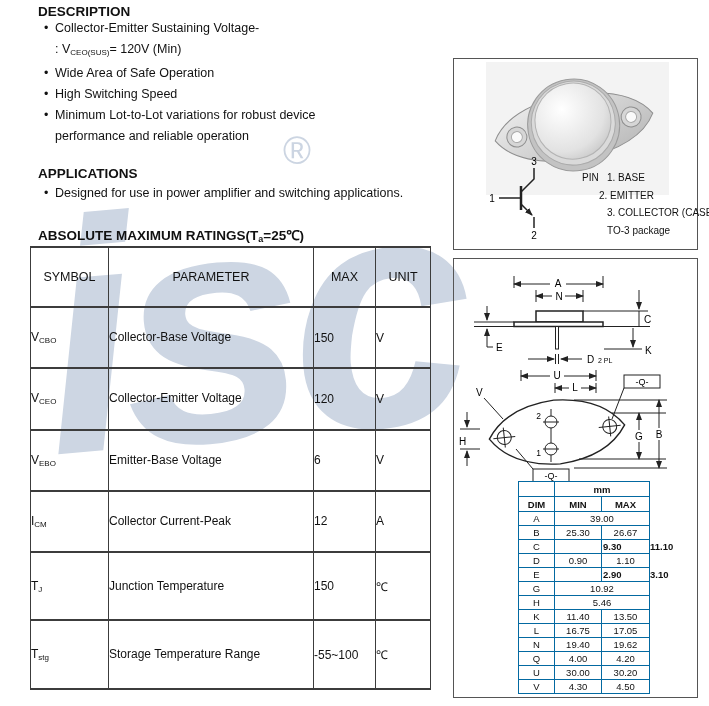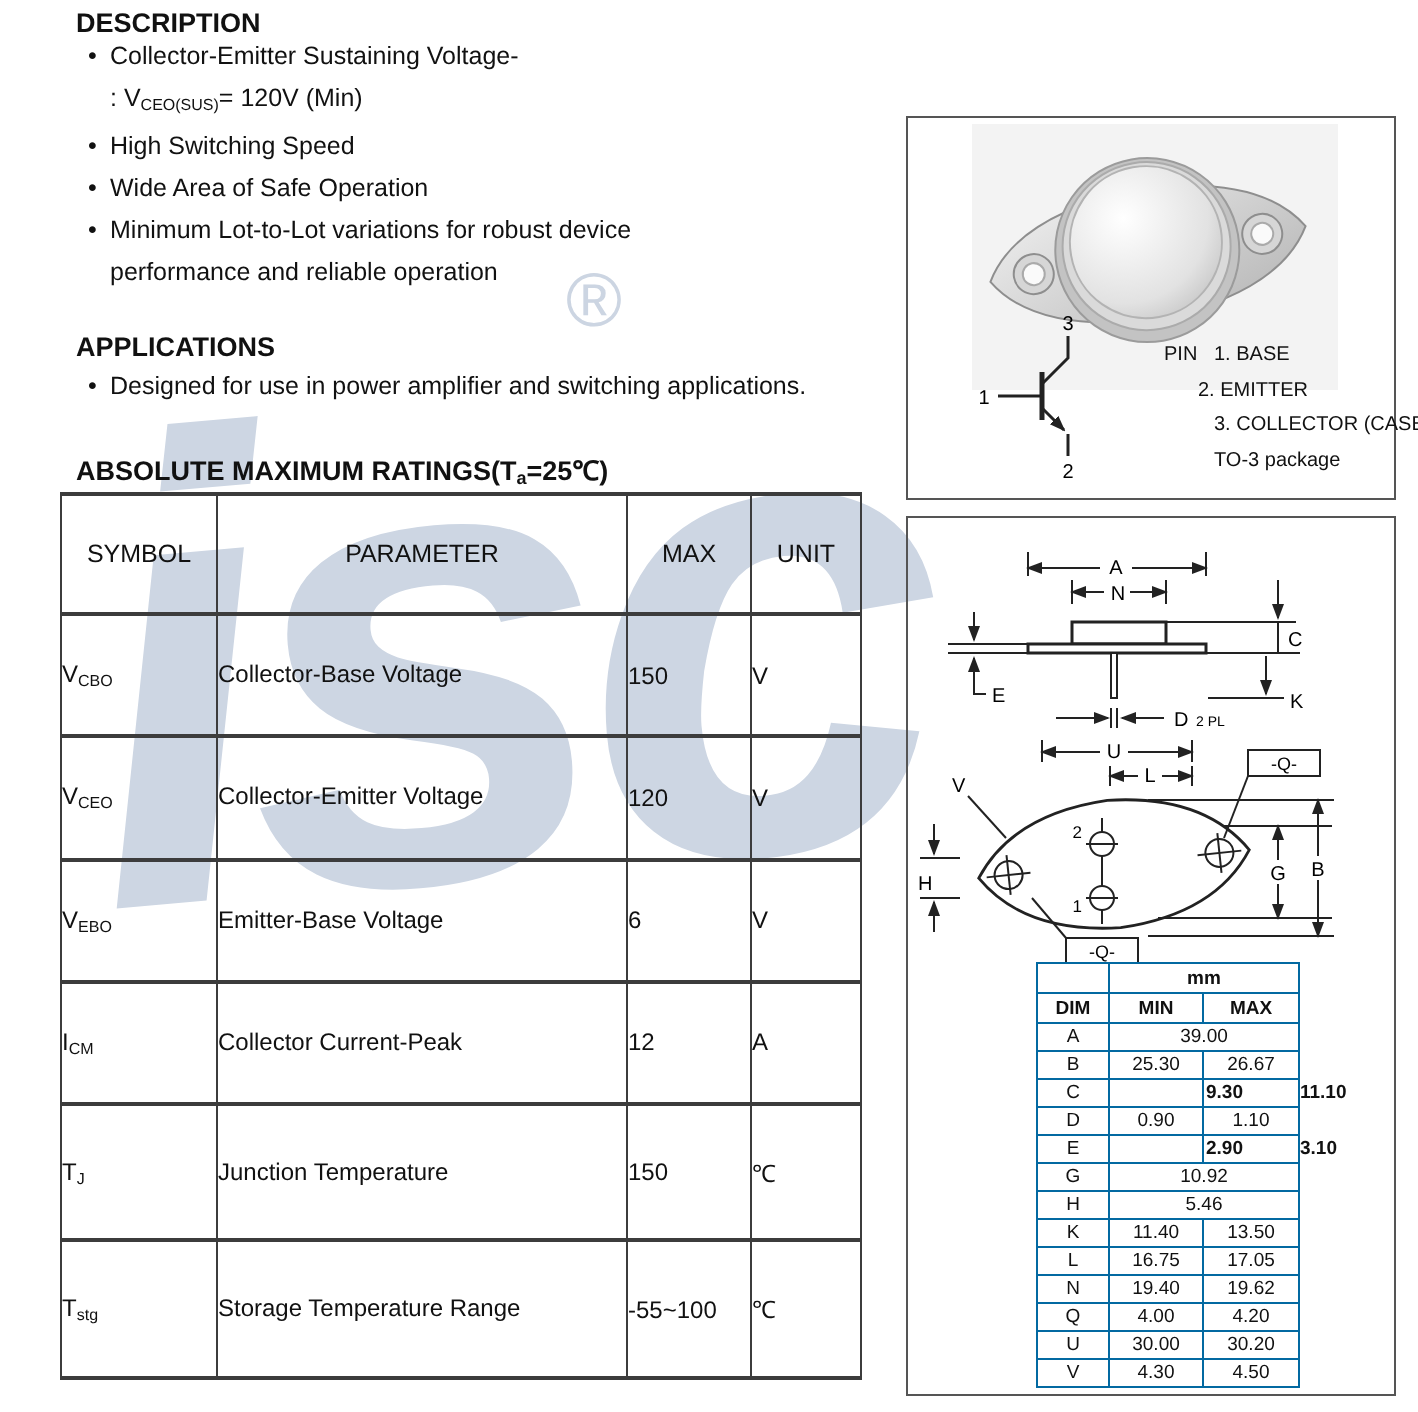--- a/index.html
+++ b/index.html
@@ -65,22 +65,22 @@
 </head>
 <body>
 
 <div class="abs wm">isc</div>
 <div class="abs wm-reg">®</div>
 
 <div class="abs layer h1" style="left:38px;top:4px">DESCRIPTION</div>
 <div class="abs layer" style="left:44px;top:18px">
   <div class="bl"><span class="bullet">•</span><span>Collector-Emitter Sustaining Voltage-</span></div>
   <div class="bl indent"><span>: V</span><sub class="s">CEO(SUS)</sub><span>= 120V (Min)</span></div>
+  <div class="bl"><span class="bullet">•</span><span>Wide Area of Safe Operation</span></div>
   <div class="bl"><span class="bullet">•</span><span>High Switching Speed</span></div>
-  <div class="bl"><span class="bullet">•</span><span>Wide Area of Safe Operation</span></div>
   <div class="bl"><span class="bullet">•</span><span>Minimum Lot-to-Lot variations for robust device</span></div>
   <div class="bl indent"><span>performance and reliable operation</span></div>
 </div>
 
 <div class="abs layer h1" style="left:38px;top:166px">APPLICATIONS</div>
 <div class="abs layer bl" style="left:44px;top:183px">
   <span class="bullet">•</span><span>Designed for use in power amplifier and switching applications.</span>
 </div>
 
 <div class="abs layer h1" style="left:38px;top:226px">

